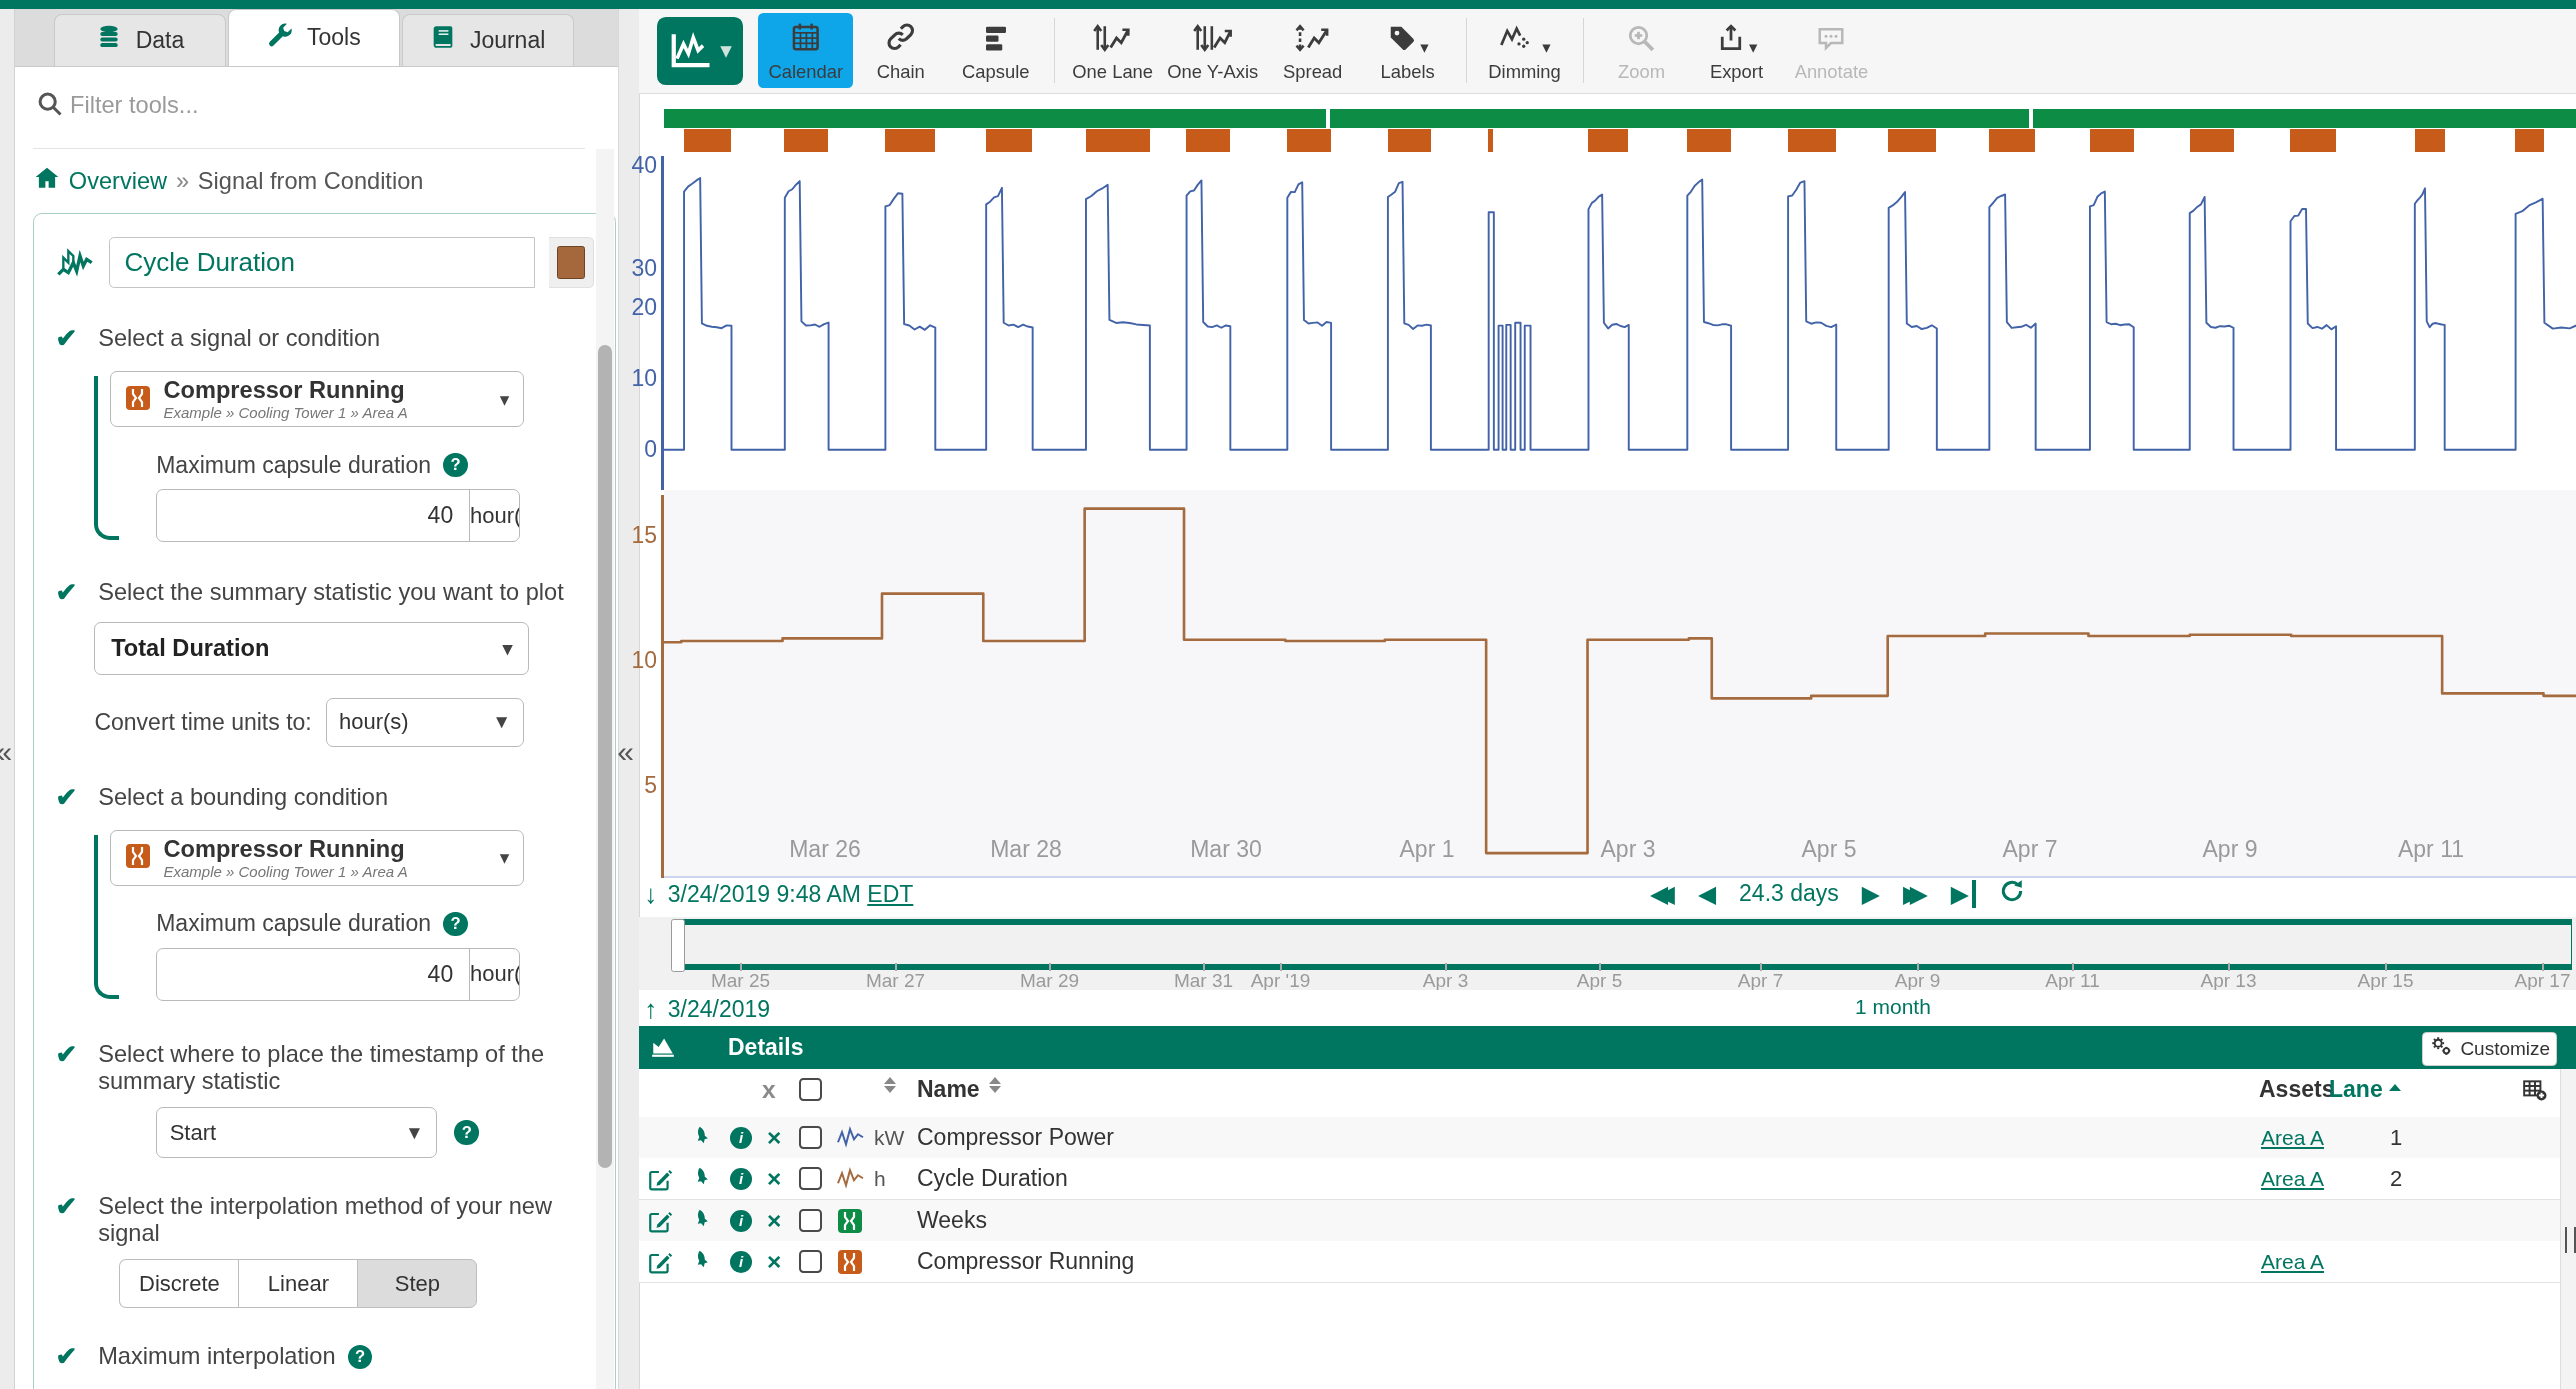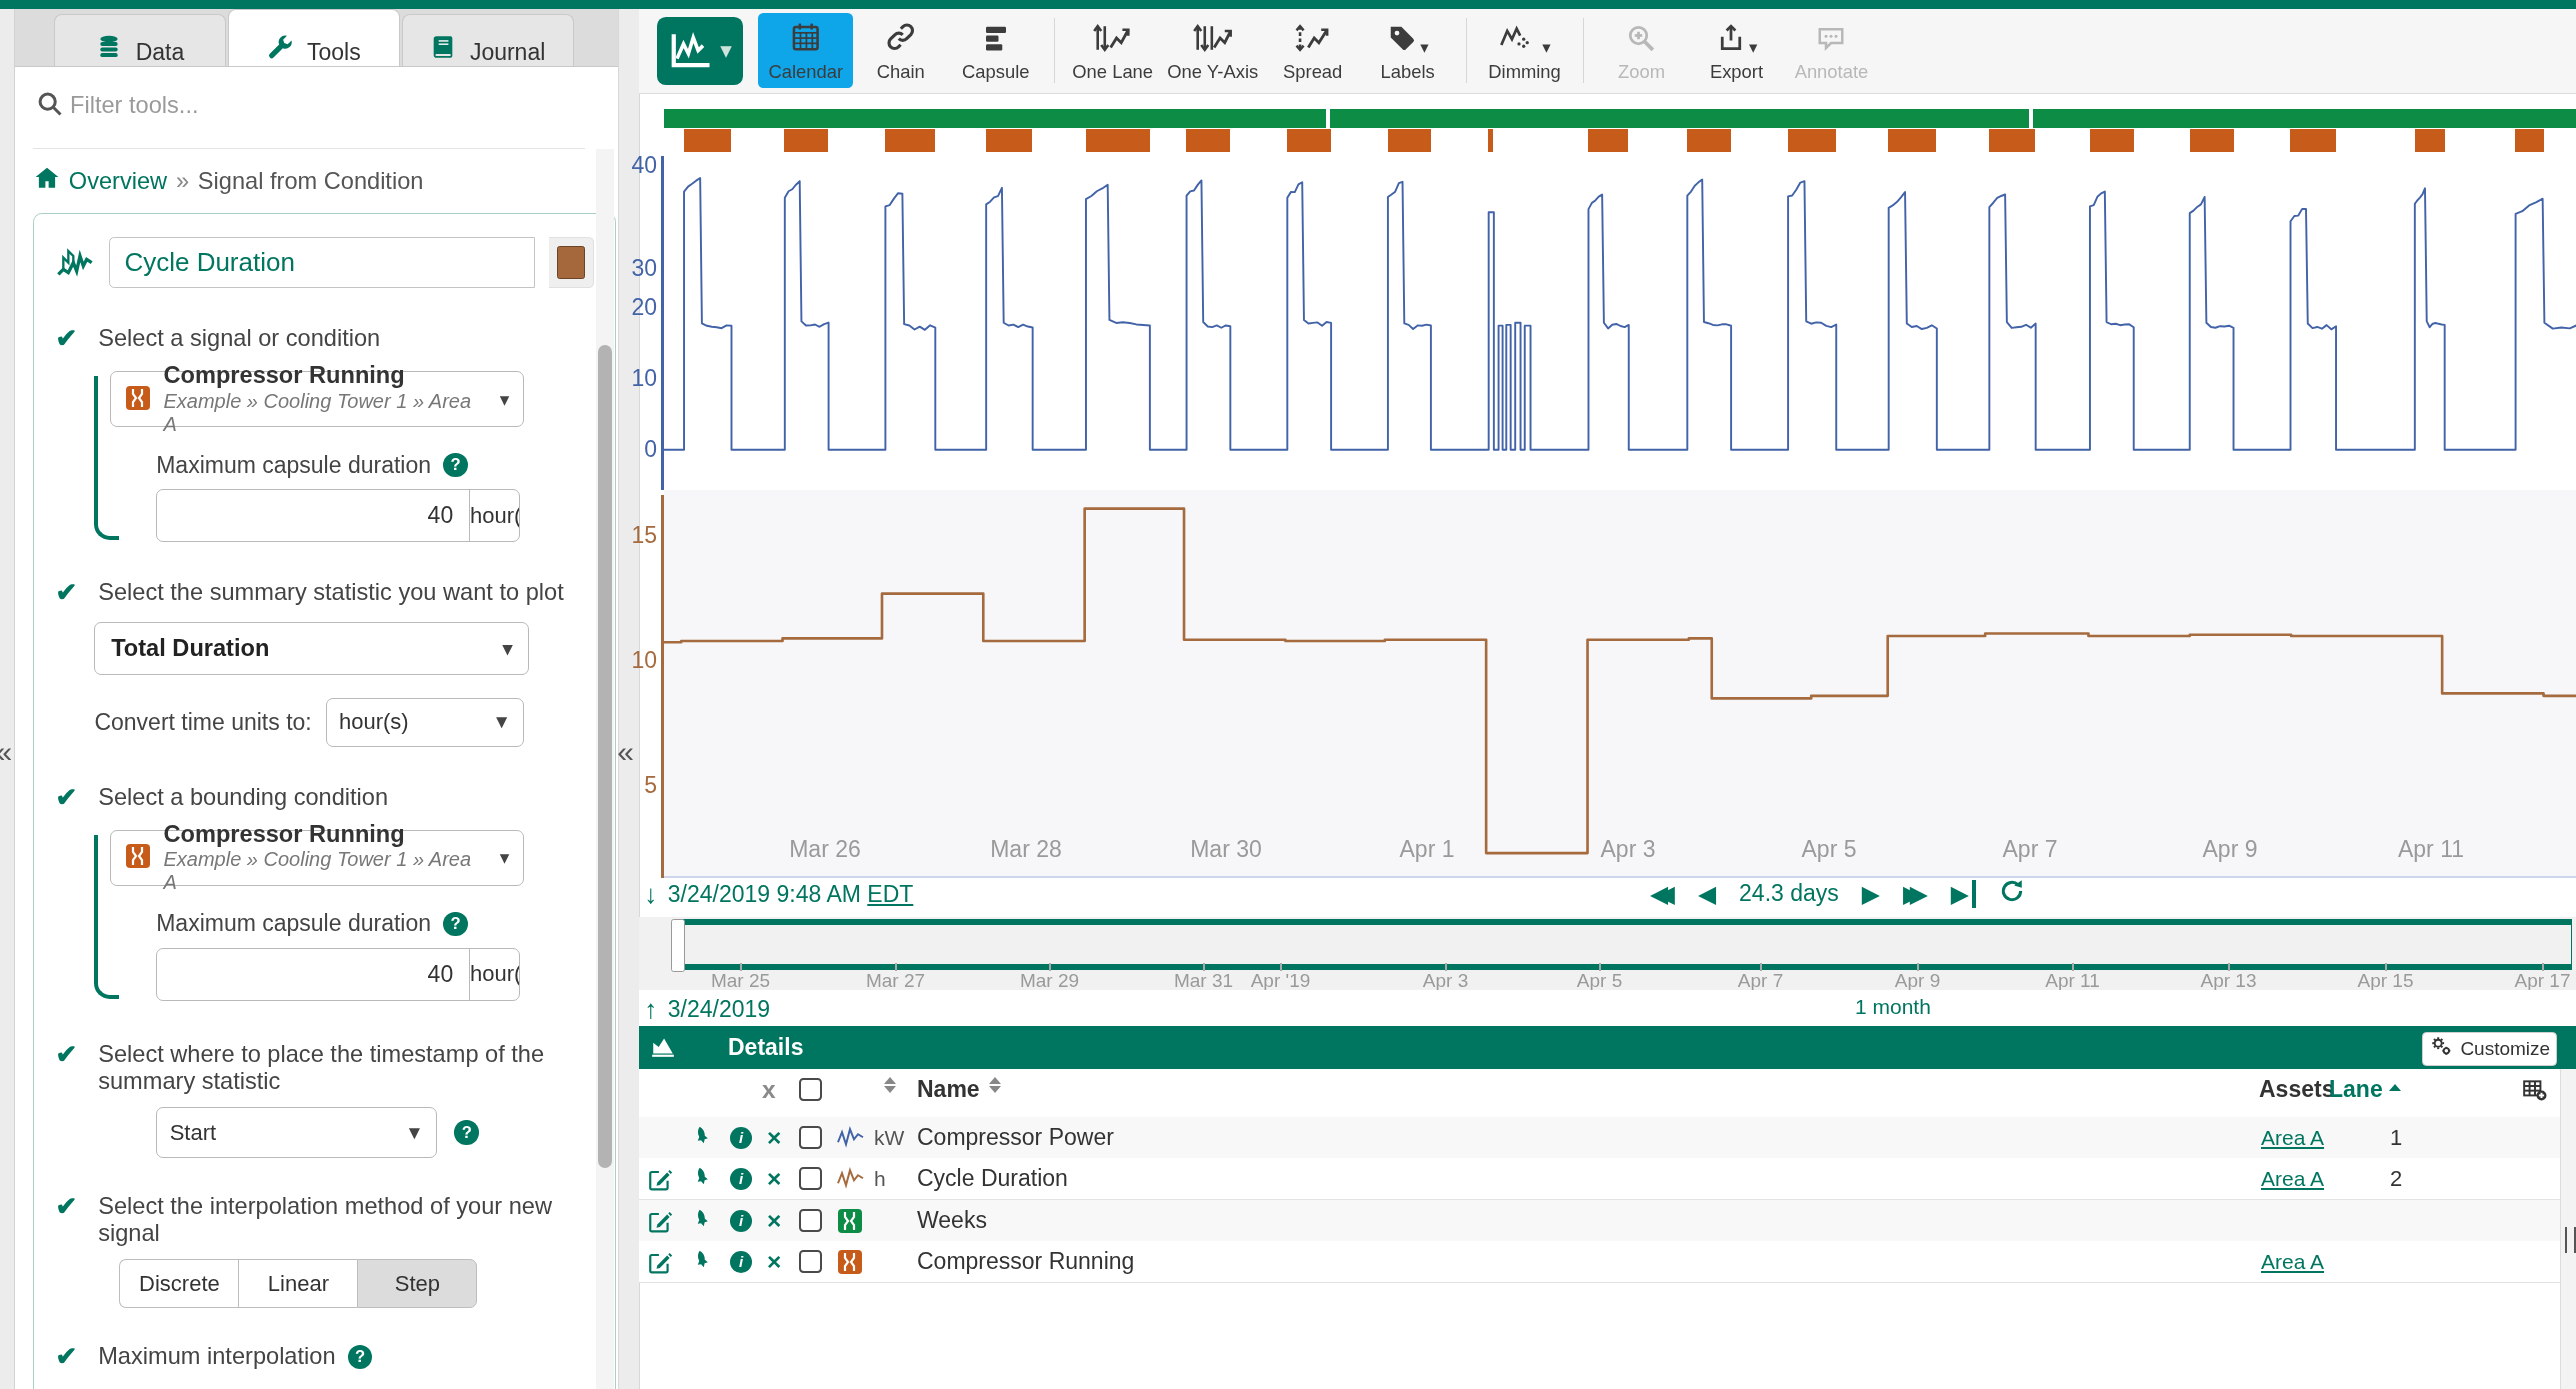--- a/index.html
+++ b/index.html
@@ -11,21 +11,21 @@
        font-family:"Liberation Sans",sans-serif;color:var(--txt);}
   .abs{position:absolute;}
   
   .topstrip{left:0;top:0;width:2576px;height:8.8px;background:var(--green);}
   
   .lstrip{left:0;top:8.8px;width:14px;height:1381px;background:#ececec;border-right:0.9px solid #d2d2d2;}
   .collapse{font-size:30px;color:#555;line-height:30px;}
   
   .tabbar{left:15px;top:8.8px;width:624px;height:58px;background:#dcdcdc;border-bottom:0.9px solid #c9c9c9;
           display:flex;align-items:flex-end;padding-left:39px;box-sizing:border-box;}
-  .tab{height:52px;width:172px;display:flex;align-items:flex-end;justify-content:center;gap:14px;
+  .tab{height:52px;width:172px;display:flex;align-items:center;justify-content:center;gap:14px;
        background:#e6e6e6;border:0.9px solid #c9c9c9;border-bottom:none;border-radius:7.9px 7.9px 0 0;
        font-size:23px;color:#333;margin-right:1.8px;box-sizing:border-box;}
   .tab.active{background:#fff;height:57px;}
   .tab svg{width:26px;height:26px;}
   
   .panel{left:15px;top:67px;width:603px;height:1323px;background:#fff;overflow:hidden;}
   .filter-row{position:absolute;left:21px;top:23px;display:flex;align-items:center;gap:4px;}
   .filter-row input{border:none;outline:none;font-size:23.6px;color:#333;width:455px;
                     font-family:"Liberation Sans",sans-serif;}
   .filter-row input::placeholder{color:#9a9a9a;}
@@ -44,21 +44,21 @@
   .swatch-inner{width:26px;height:31.5px;border-radius:2.6px;border:1.8px solid #6b4426;}
   .check-row{display:flex;gap:21px;margin-top:37px;font-size:23.6px;color:var(--txt);align-items:flex-start;}
   .checkmark{color:var(--green);font-size:26px;line-height:26px;font-weight:bold;}
   .bracket{position:relative;padding-left:15.8px;margin-left:39px;margin-top:19px;}
   .bracket::before{content:"";position:absolute;left:0;top:5.3px;bottom:1.8px;width:21px;
        border-left:4.4px solid var(--green);border-bottom:4.4px solid var(--green);border-bottom-left-radius:15.8px;}
   .cond-select{height:54px;width:384px;border:1.8px solid var(--bdr);border-radius:7px;display:flex;
        align-items:center;padding:0 14px;gap:12.3px;background:#fff;}
   .cond-texts{display:flex;flex-direction:column;line-height:1.15;}
   .cond-name{font-size:23.6px;font-weight:bold;color:#333;}
-  .cond-path{font-size:20px;font-style:italic;color:#777;}
+  .cond-path{font-size:15px;font-style:italic;color:#777;}
   .caret{margin-left:auto;color:#444;font-size:19px;}
   .param-label{margin:24.5px 0 10.5px 46px;font-size:23px;color:var(--txt);display:flex;gap:12.3px;align-items:center;}
   .help{width:24.5px;height:24.5px;border-radius:50%;background:var(--green);color:#fff;font-size:16.6px;
         font-weight:bold;display:flex;align-items:center;justify-content:center;flex:0 0 auto;}
   .num-group{margin-left:46px;display:flex;width:362px;height:51px;border:1.8px solid var(--bdr);
              border-radius:7px;overflow:hidden;background:#fff;}
   .num{flex:1;text-align:right;padding:0 15.8px 0 0;font-size:23px;color:#333;border:none;outline:none;
        font-family:"Liberation Sans",sans-serif;background:transparent;}
   .unitbox{width:112px;border-left:1.8px solid var(--bdr);display:flex;align-items:center;
            justify-content:center;gap:7px;font-size:22px;color:#333;}

